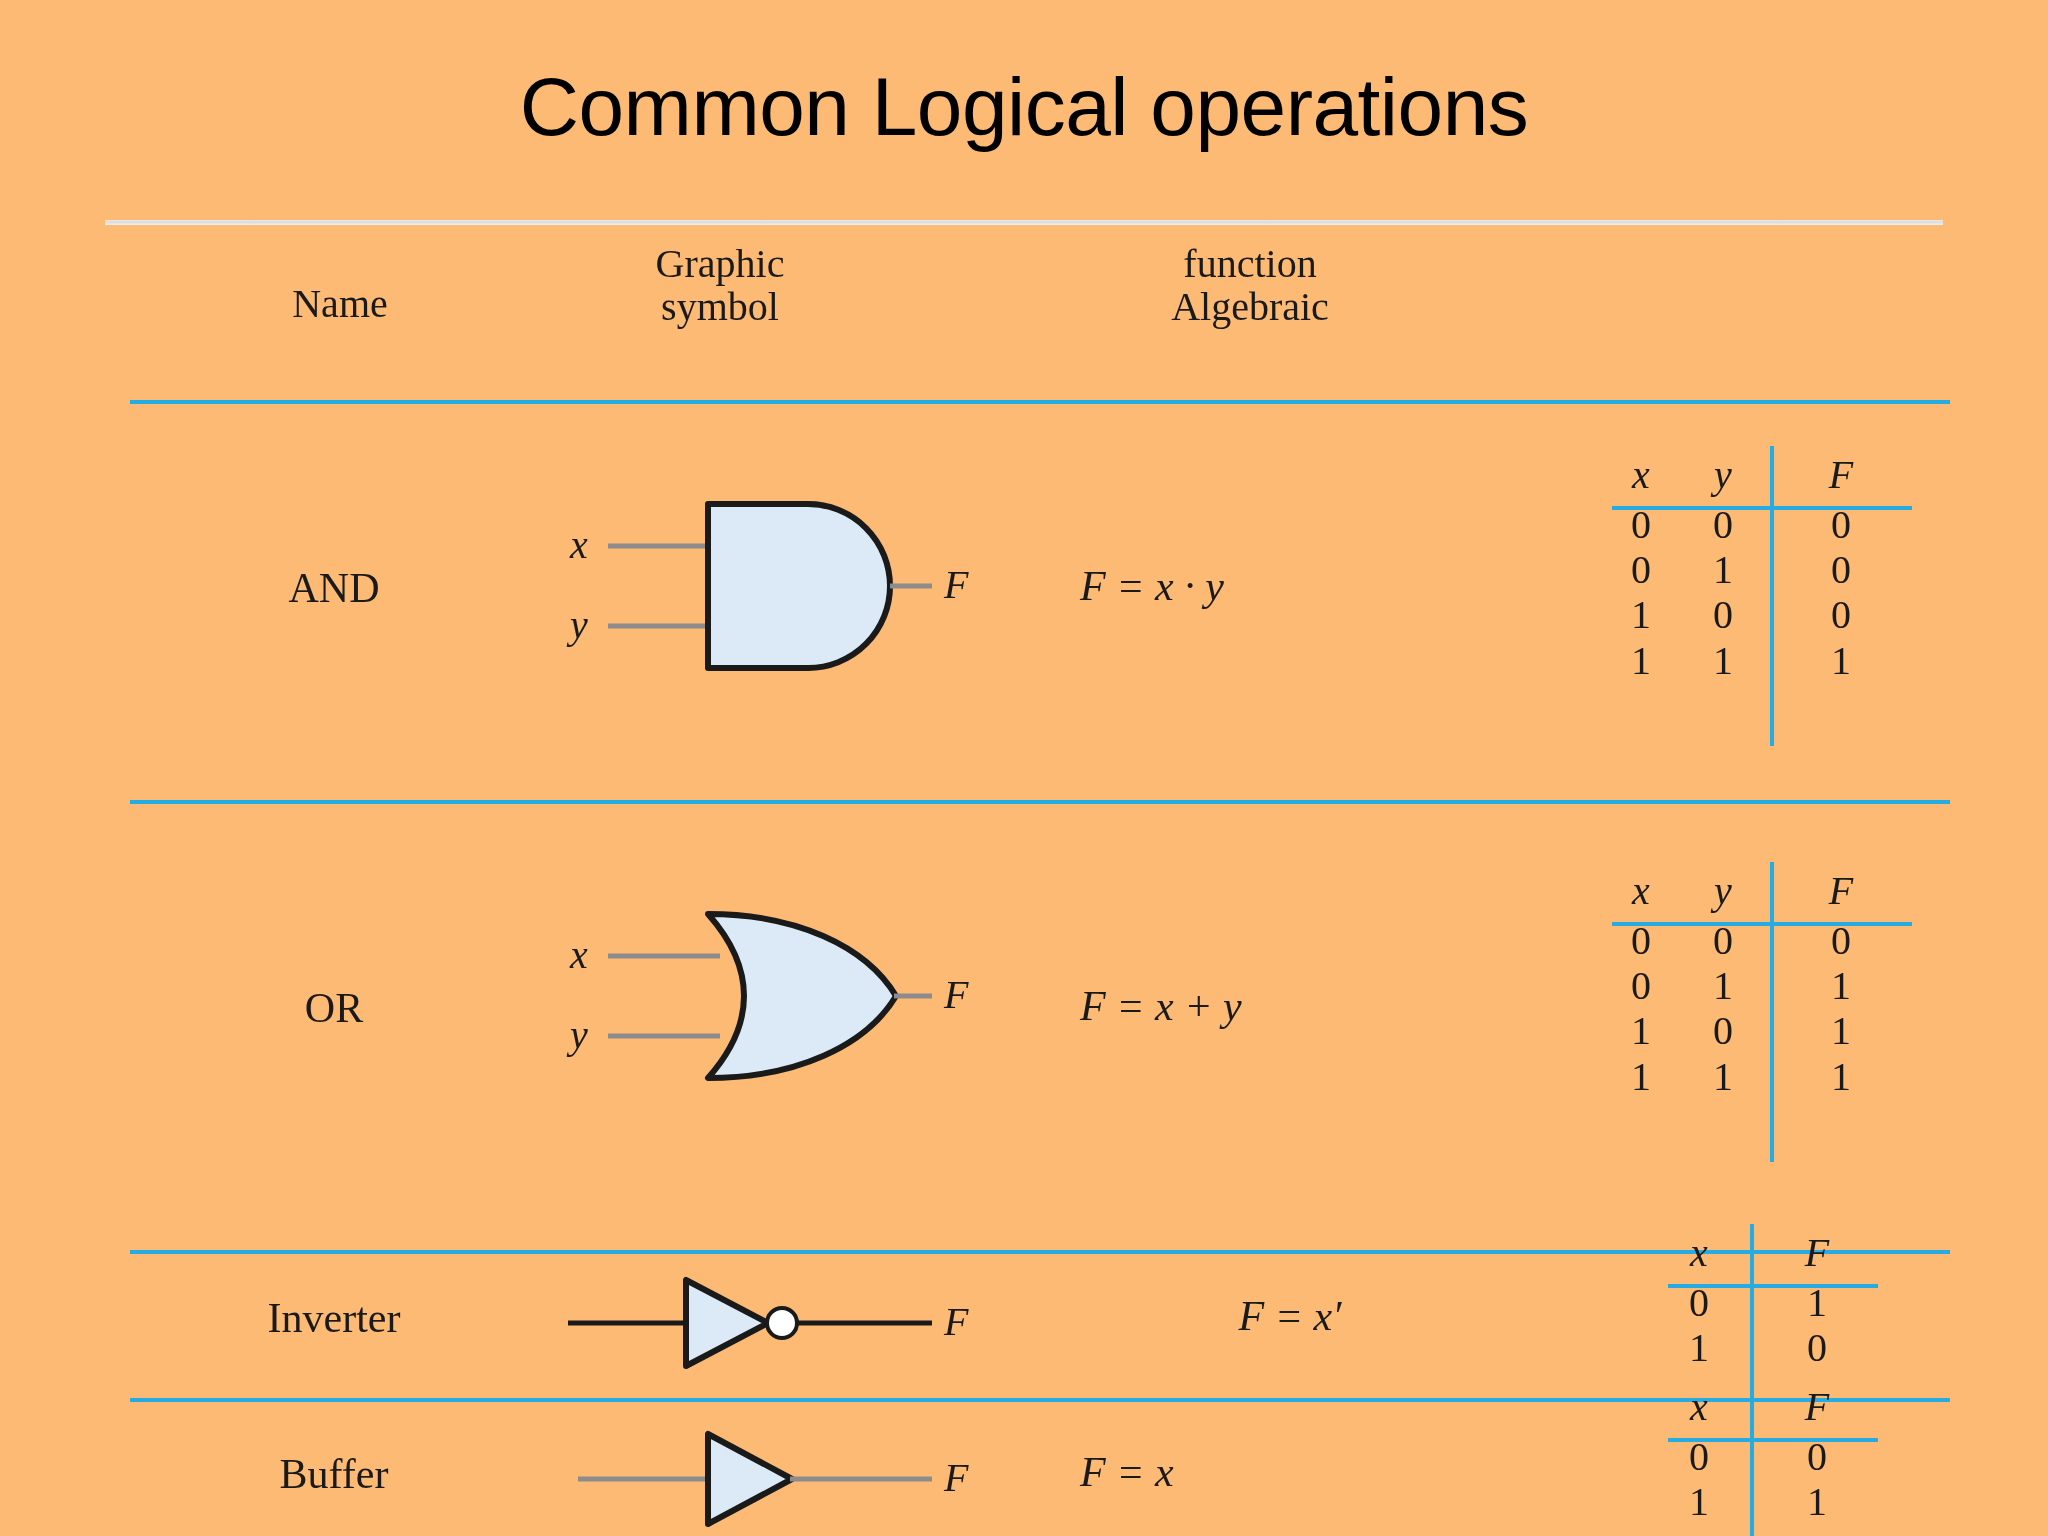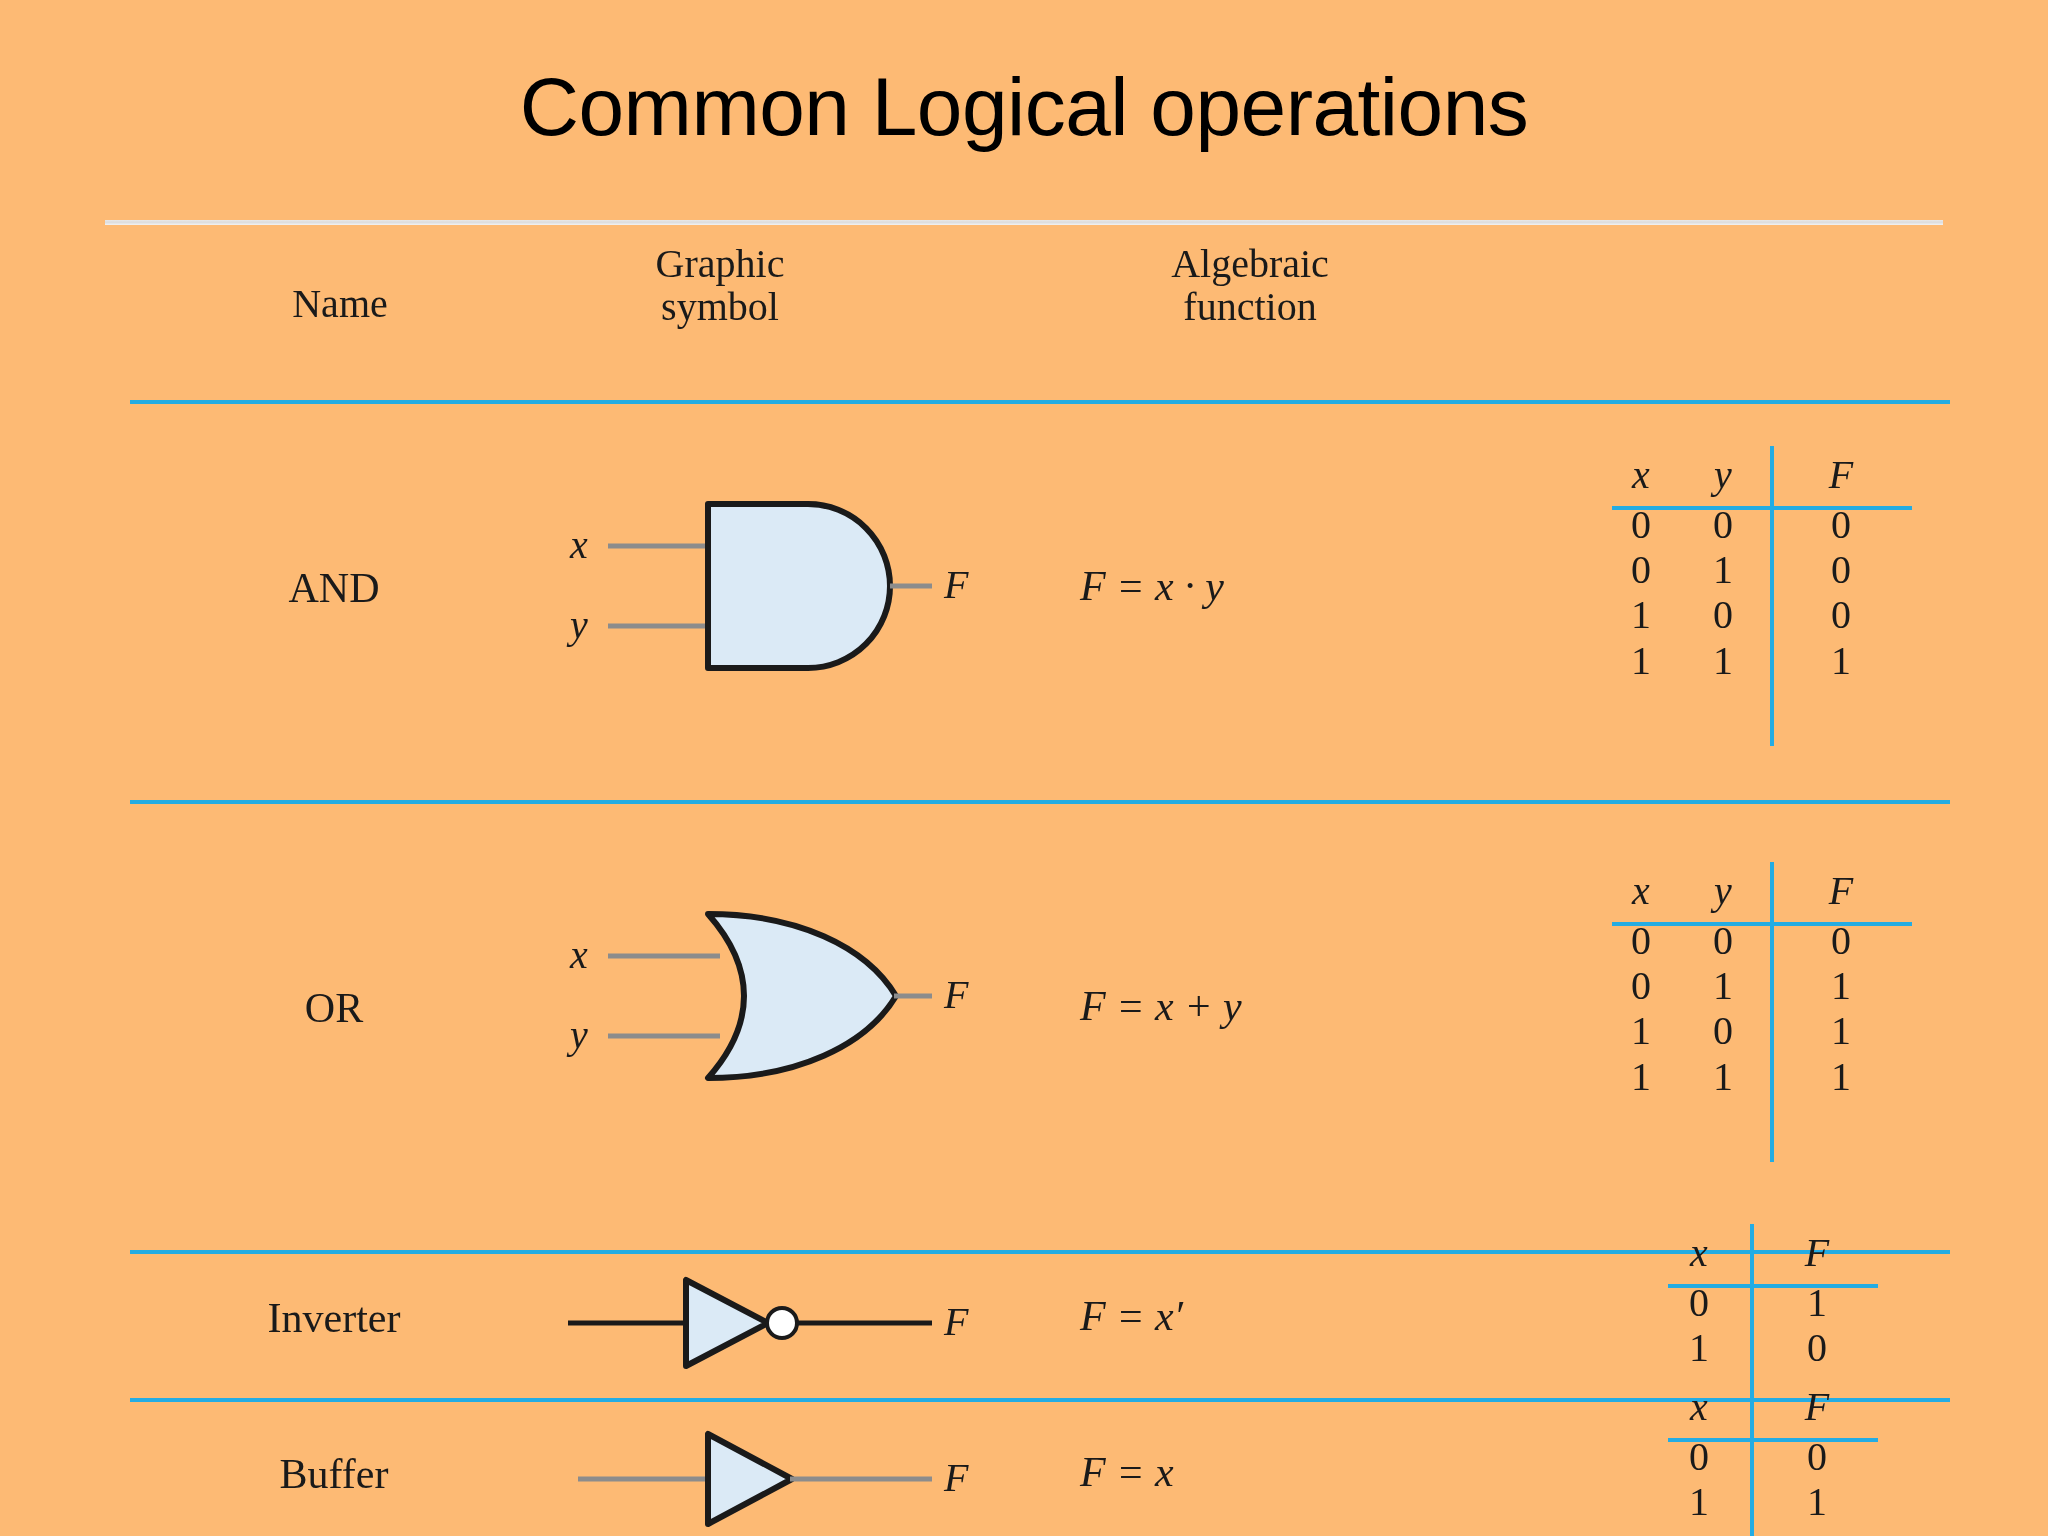--- a/index.html
+++ b/index.html
@@ -111,21 +111,21 @@
   .row-and .cell-alg       { top: 158px; }
   .row-and .cell-tt        { top: 42px; }
 
   .row-or  .cell-name      { top: 180px; text-align: center; }
   .row-or  .cell-graphic   { top: 92px; }
   .row-or  .cell-alg       { top: 178px; }
   .row-or  .cell-tt        { top: 58px; }
 
   .row-inverter .cell-name    { top: 40px; }
   .row-inverter .cell-graphic { top: 14px; }
-  .row-inverter .cell-alg     { top: 38px; }
+  .row-inverter .cell-alg     { top: 38px; text-align: center; }
   .row-inverter .cell-tt      { top: -30px; }
 
   .row-buffer .cell-name    { top: 48px; }
   .row-buffer .cell-graphic { top: 22px; }
   .row-buffer .cell-alg     { top: 46px; }
   .row-buffer .cell-tt      { top: -24px; }
 
   
   .tt { position: relative; font-family: "Liberation Serif", serif; color: #1a1a1a; }
   .tt-head {
@@ -181,22 +181,22 @@
 
   <div class="figure">
 
     <div class="col-headers">
       <div class="col-head ch-name">Name</div>
       <div class="col-head ch-graphic">
         <div>Graphic</div>
         <div>symbol</div>
       </div>
       <div class="col-head ch-alg">
+        <div>function</div>
         <div>Algebraic</div>
-        <div>function</div>
       </div>
     </div>
 
     <div class="rule r0"></div>
     <div class="rule r1"></div>
     <div class="rule r2"></div>
     <div class="rule r3"></div>
 
     <div class="row row-and">
       <div class="cell-name">AND</div>

